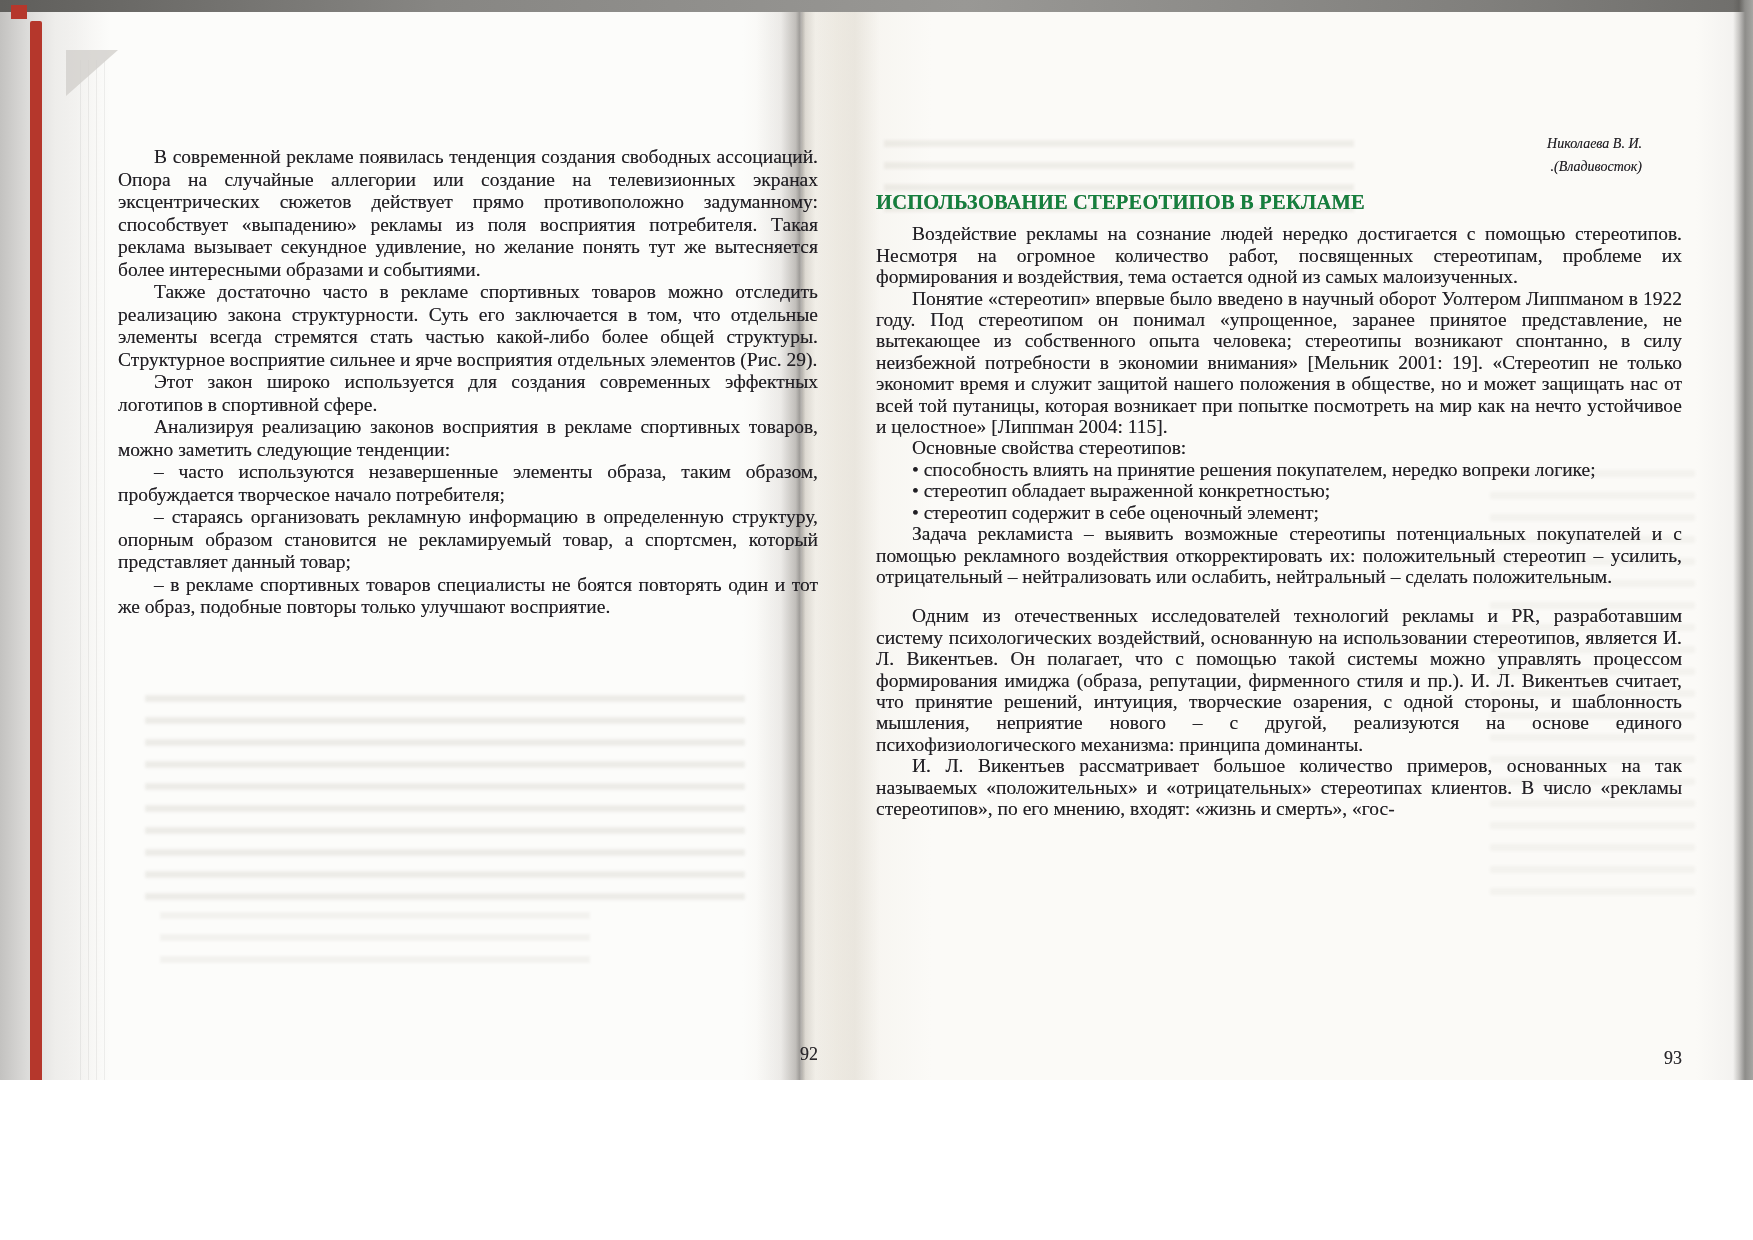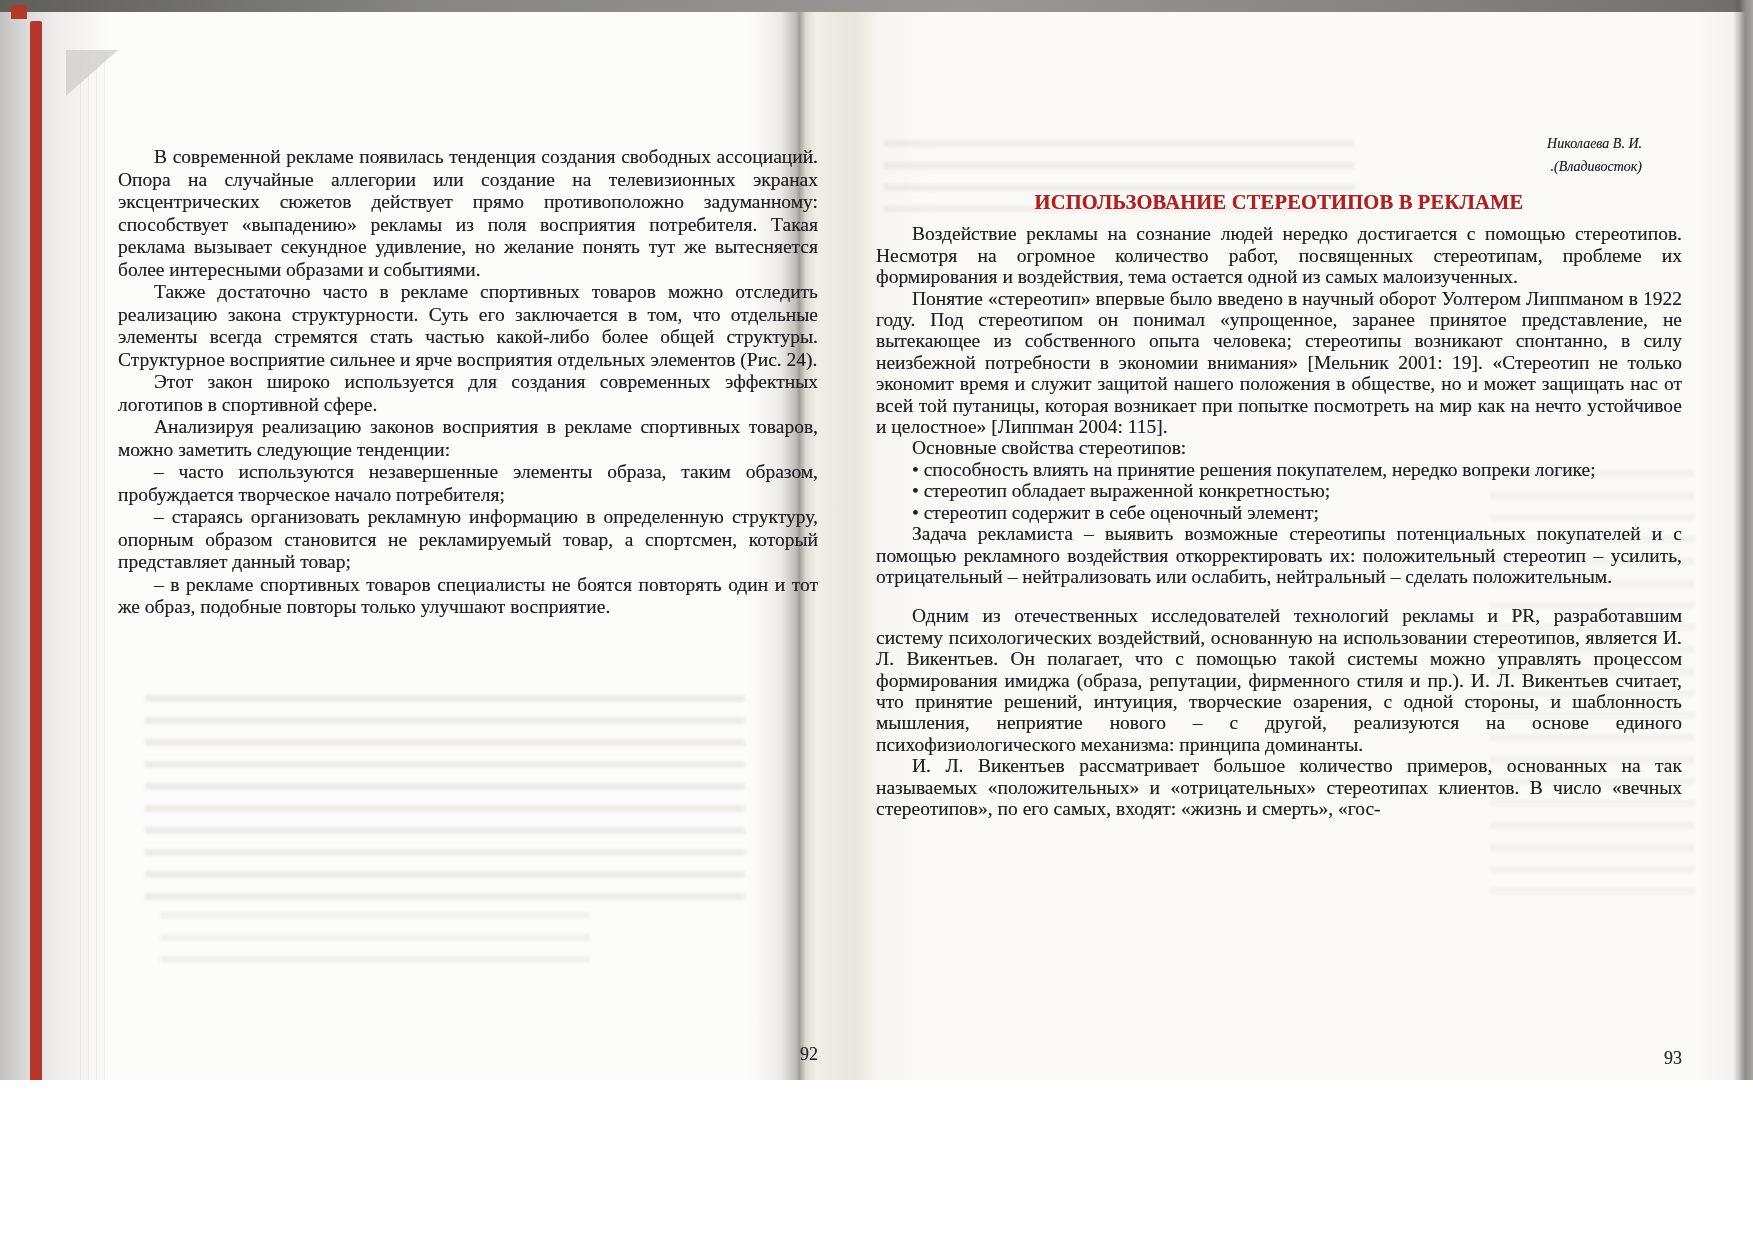--- a/index.html
+++ b/index.html
@@ -47,22 +47,22 @@
   .bleed-r3 { left:940px; top:1085px; width:520px; height:48px;  opacity:.30; }
 
   
   .text-col { position:absolute; color:#211f24; text-align:justify;
               text-shadow:0 0 0.5px rgba(33,31,36,0.55); }
   .col-left  { left:118px; top:146px; width:700px; font-size:19.5px; line-height:22.5px; }
   .col-right { left:876px; top:132px; width:806px; font-size:19.5px; line-height:21.4px; }
   .para { margin:0; text-indent:36px; }
   .spaced { margin-top:18px; }
   .author-block { text-align:right; font-style:italic; padding-right:40px; line-height:23px; font-size:14px; }
-  .article-title { text-align:center; font-weight:bold; font-size:20.5px; letter-spacing:0.2px;
-                   margin:14px 0 10px 0; color:#b91c1c; }
+  .article-title { text-align:left; font-weight:bold; font-size:20.5px; letter-spacing:0.2px;
+                   margin:14px 0 10px 0; color:#15803d; }
   .pagenum { position:absolute; color:#2a282c; font-size:18px; text-align:right;
              text-shadow:0 0 0.5px rgba(33,31,36,0.5); }
   .pagenum-left  { left:118px; top:1044px; width:700px; }
   .pagenum-right { left:876px; top:1048px; width:806px; }
 </style>
 </head>
 <body>
 
 <div id="canvas">
 
@@ -81,21 +81,21 @@
   <div class="bottom-right-line"></div>
 
   <div class="bleed bleed-l1"></div>
   <div class="bleed bleed-l2"></div>
   <div class="bleed bleed-r1"></div>
   <div class="bleed bleed-r2"></div>
   <div class="bleed bleed-r3"></div>
 
   <div class="text-col col-left">
     <p class="para">В современной рекламе появилась тенденция создания свободных ассоциаций. Опора на случайные аллегории или создание на телевизионных экранах эксцентрических сюжетов действует прямо противоположно задуманному: способствует «выпадению» рекламы из поля восприятия потребителя. Такая реклама вызывает секундное удивление, но желание понять тут же вытесняется более интересными образами и событиями.</p>
-    <p class="para">Также достаточно часто в рекламе спортивных товаров можно отследить реализацию закона структурности. Суть его заключается в том, что отдельные элементы всегда стремятся стать частью какой-либо более общей структуры. Структурное восприятие сильнее и ярче восприятия отдельных элементов (Рис. 24).</p>
+    <p class="para">Также достаточно часто в рекламе спортивных товаров можно отследить реализацию закона структурности. Суть его заключается в том, что отдельные элементы всегда стремятся стать частью какой-либо более общей структуры. Структурное восприятие сильнее и ярче восприятия отдельных элементов (Рис. 29).</p>
     <p class="para">Этот закон широко используется для создания современных эффектных логотипов в спортивной сфере.</p>
     <p class="para">Анализируя реализацию законов восприятия в рекламе спортивных товаров, можно заметить следующие тенденции:</p>
     <p class="para">– часто используются незавершенные элементы образа, таким образом, пробуждается творческое начало потребителя;</p>
     <p class="para">– стараясь организовать рекламную информацию в определенную структуру, опорным образом становится не рекламируемый товар, а спортсмен, который представляет данный товар;</p>
     <p class="para">– в рекламе спортивных товаров специалисты не боятся повторять один и тот же образ, подобные повторы только улучшают восприятие.</p>
   </div>
   <div class="pagenum pagenum-left">92</div>
 
   <div class="text-col col-right">
     <div class="author-block">
@@ -104,17 +104,17 @@
     </div>
     <div class="article-title">ИСПОЛЬЗОВАНИЕ СТЕРЕОТИПОВ В РЕКЛАМЕ</div>
     <p class="para">Воздействие рекламы на сознание людей нередко достигается с помощью стереотипов. Несмотря на огромное количество работ, посвященных стереотипам, проблеме их формирования и воздействия, тема остается одной из самых малоизученных.</p>
     <p class="para">Понятие «стереотип» впервые было введено в научный оборот Уолтером Липпманом в 1922 году. Под стереотипом он понимал «упрощенное, заранее принятое представление, не вытекающее из собственного опыта человека; стереотипы возникают спонтанно, в силу неизбежной потребности в экономии внимания» [Мельник 2001: 19]. «Стереотип не только экономит время и служит защитой нашего положения в обществе, но и может защищать нас от всей той путаницы, которая возникает при попытке посмотреть на мир как на нечто устойчивое и целостное» [Липпман 2004: 115].</p>
     <p class="para">Основные свойства стереотипов:</p>
     <p class="para">• способность влиять на принятие решения покупателем, нередко вопреки логике;</p>
     <p class="para">• стереотип обладает выраженной конкретностью;</p>
     <p class="para">• стереотип содержит в себе оценочный элемент;</p>
     <p class="para">Задача рекламиста – выявить возможные стереотипы потенциальных покупателей и с помощью рекламного воздействия откорректировать их: положительный стереотип – усилить, отрицательный – нейтрализовать или ослабить, нейтральный – сделать положительным.</p>
     <p class="para spaced">Одним из отечественных исследователей технологий рекламы и PR, разработавшим систему психологических воздействий, основанную на использовании стереотипов, является И. Л. Викентьев. Он полагает, что с помощью такой системы можно управлять процессом формирования имиджа (образа, репутации, фирменного стиля и пр.). И. Л. Викентьев считает, что принятие решений, интуиция, творческие озарения, с одной стороны, и шаблонность мышления, неприятие нового – с другой, реализуются на основе единого психофизиологического механизма: принципа доминанты.</p>
-    <p class="para">И. Л. Викентьев рассматривает большое количество примеров, основанных на так называемых «положительных» и «отрицательных» стереотипах клиентов. В число «вечных стереотипов», по его самых, входят: «жизнь и смерть», «гос-</p>
+    <p class="para">И. Л. Викентьев рассматривает большое количество примеров, основанных на так называемых «положительных» и «отрицательных» стереотипах клиентов. В число «рекламы стереотипов», по его мнению, входят: «жизнь и смерть», «гос-</p>
   </div>
   <div class="pagenum pagenum-right">93</div>
 
 </div>
 
 </body></html>

